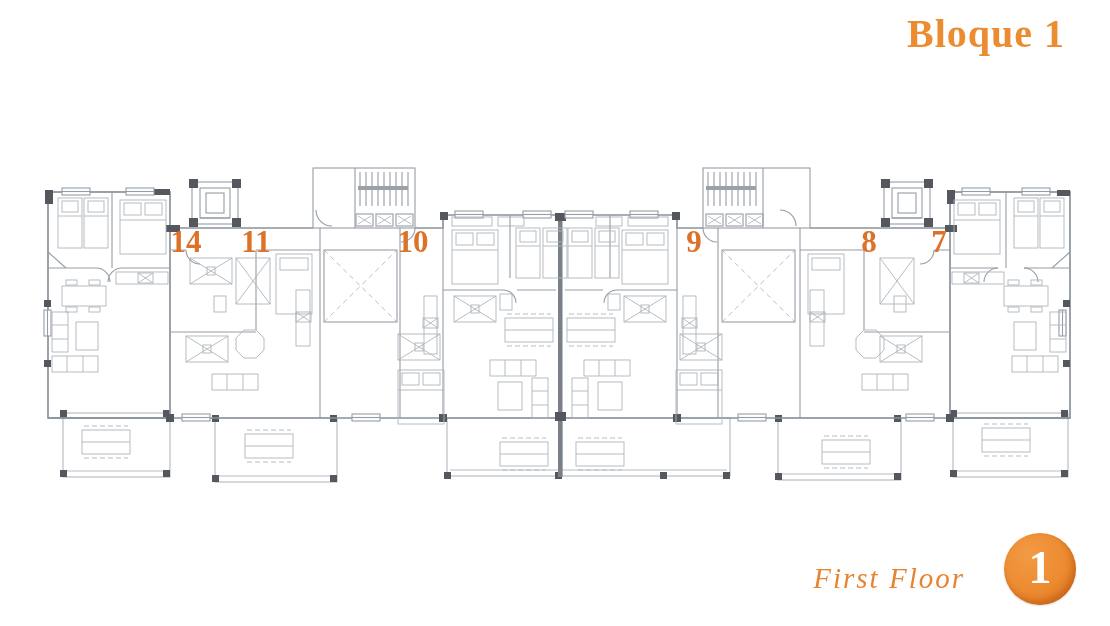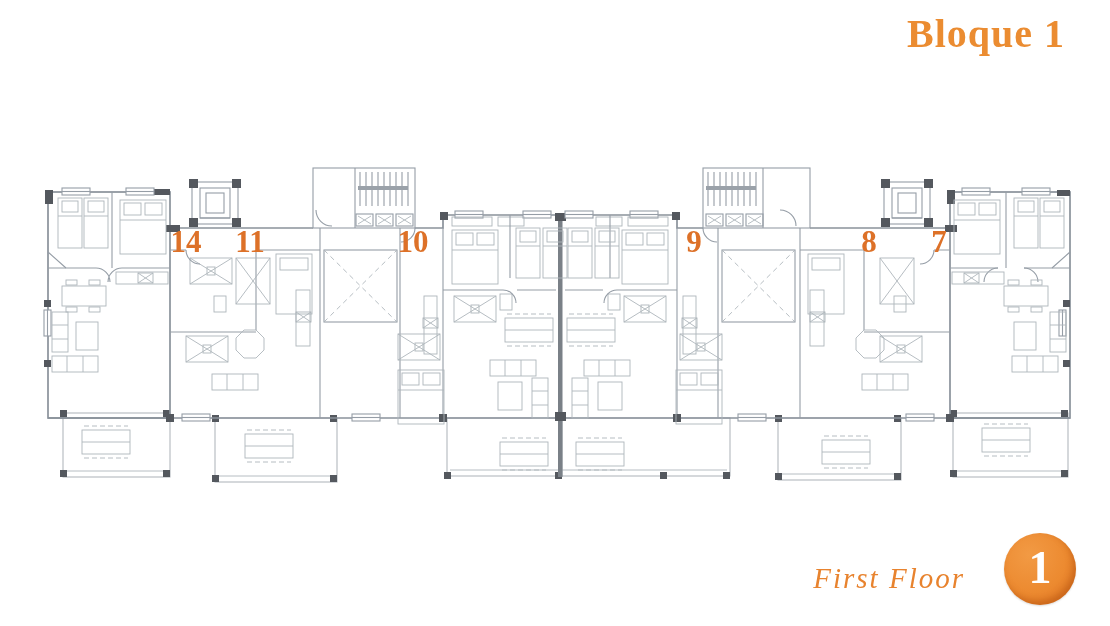--- a/index.html
+++ b/index.html
@@ -378,21 +378,21 @@
         <use href="#sofaH" x="1012" y="356"></use>
       <rect x="1014" y="322" width="22" height="28" class="f"></rect>
       <use href="#shw" x="880" y="336" transform="translate(0,0)"></use>
     </g>
   </svg>
 
   <div class="block-title">Bloque 1</div>
 
   <div id="unit-labels">
       <span class="unit-label" style="left: 186px; top: 242px;">14</span>
-      <span class="unit-label" style="left: 250px; top: 242px;">11</span>
+      <span class="unit-label" style="left: 256px; top: 242px;">11</span>
       <span class="unit-label" style="left: 413px; top: 242px;">10</span>
       <span class="unit-label" style="left: 694px; top: 242px;">9</span>
       <span class="unit-label" style="left: 869px; top: 242px;">8</span>
       <span class="unit-label" style="left: 939px; top: 242px;">7</span>
     </div>
 
   <div class="floor-en">First Floor</div>
 
   <div class="badge">
     <span>1</span>

